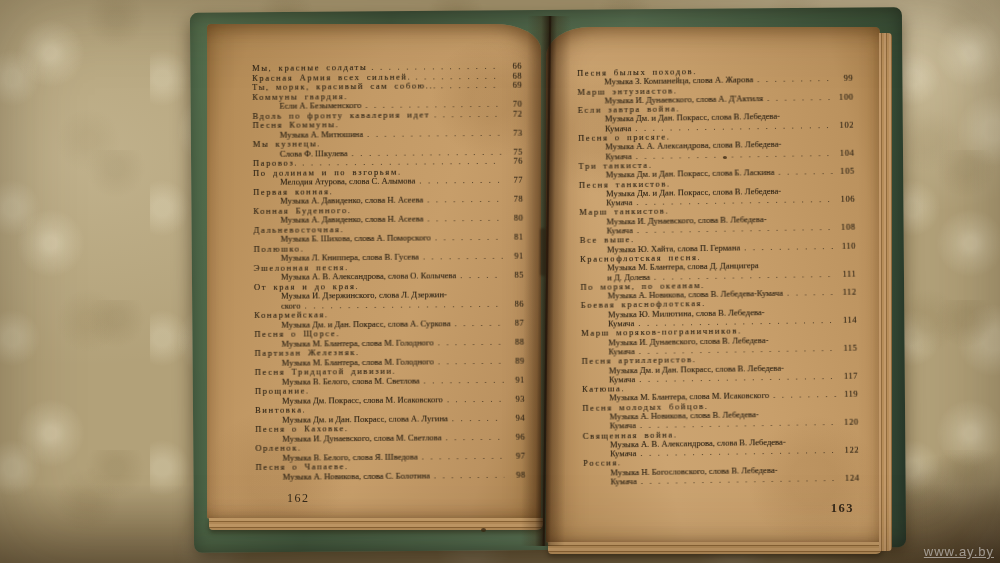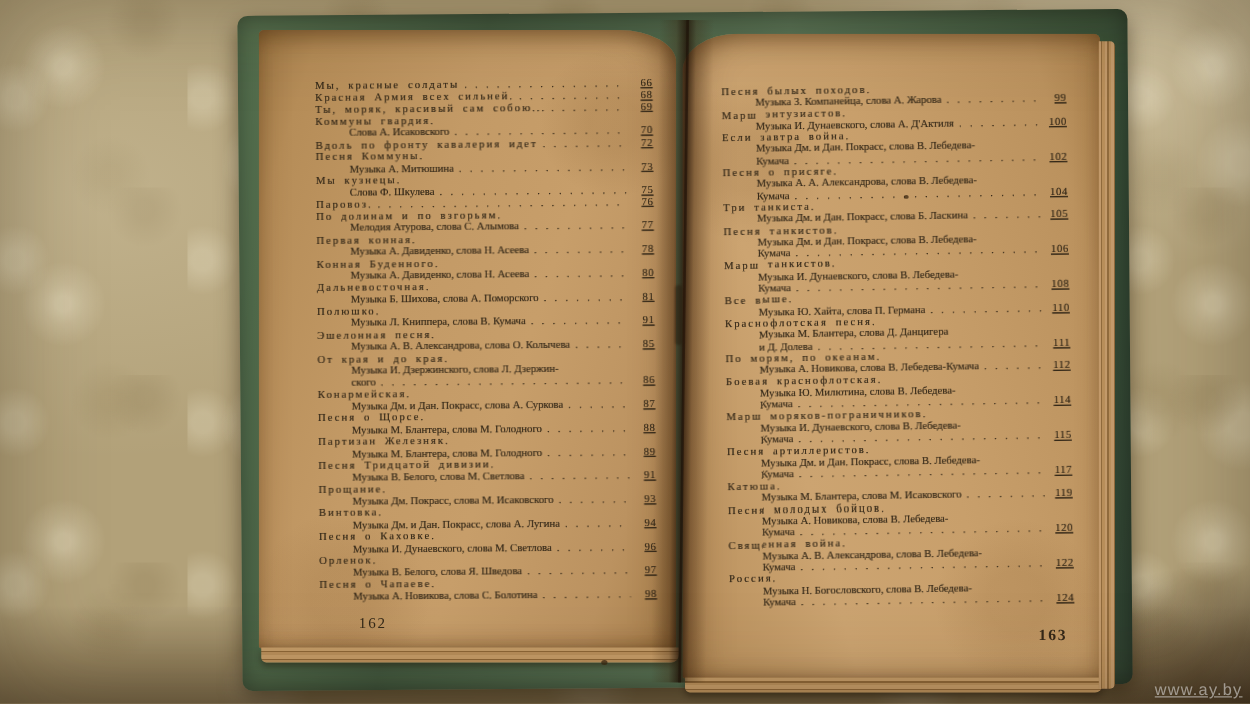--- a/index.html
+++ b/index.html
@@ -53,21 +53,21 @@
     border-radius:0 4px 4px 0;}
   
   .textblock{position:absolute;font-size:8.6px;color:#342818;
     text-shadow:0 0 .5px rgba(52,40,24,.55);filter:blur(.22px);}
   .page-left  .textblock{left:45px;top:40px;width:270px;--lh:9.5px;transform:rotate(-0.5deg);transform-origin:left top;}
   .page-right .textblock{left:31px;top:42px;width:276px;--lh:9.3px;transform:rotate(-0.9deg);transform-origin:left top;}
   .line{display:flex;align-items:baseline;height:var(--lh);line-height:var(--lh);white-space:nowrap;}
   .ind0 > .t{letter-spacing:1.6px;word-spacing:2.5px;}
   .ind1,.ind2{padding-left:27px;}
   .leader{flex:1 1 auto;overflow:hidden;margin:0 3px 0 4px;letter-spacing:2.2px;}
-  .num{flex:0 0 auto;min-width:18px;text-align:right;letter-spacing:.5px;text-decoration:underline;}
+  .num{flex:0 0 auto;min-width:18px;text-align:right;letter-spacing:.5px;}
   .pagenum{position:absolute;font-size:12px;letter-spacing:1.5px;color:#342818;filter:blur(.2px);}
   .pagenum-left{left:36px;bottom:13px;margin-left:44px;}
   .pagenum-right{right:26px;bottom:27px;font-size:12.5px;font-weight:bold;}
   
   .gutter{position:absolute;left:524px;top:16px;width:44px;height:530px;transform:rotate(0.7deg);
     background:linear-gradient(to right,rgba(60,36,14,0) 0%,rgba(60,36,14,.30) 32%,rgba(34,19,7,.78) 50%,rgba(60,36,14,.30) 68%,rgba(60,36,14,0) 100%);}
   .gutter::after{content:"";position:absolute;left:50%;top:0;bottom:0;width:2px;background:rgba(25,13,5,.55);}
   .gutter-smudge{position:absolute;left:540px;top:228px;width:6px;height:48px;
     background:rgba(40,24,10,.45);border-radius:3px;filter:blur(1px);}
   .speck{position:absolute;width:5px;height:4px;background:#3a2712;border-radius:50%;opacity:.75;}
@@ -100,21 +100,21 @@
         </div>
         <div class="line ind0">
           <span class="t">Ты, моряк, красивый сам собою...</span>
           <span class="leader"> . . . . . . . . . . . . . . . . . . . . . . . . . . . . . . . . . . . . . . . . . . . . . . . . . . . . . . . . . . . .</span>
           <span class="num">69</span>
         </div>
         <div class="line ind0">
           <span class="t">Коммуны гвардия.</span>
         </div>
         <div class="line ind1">
-          <span class="t">Слова А. Исаковского</span>
+          <span class="t">Если А. Безыменского</span>
           <span class="leader"> . . . . . . . . . . . . . . . . . . . . . . . . . . . . . . . . . . . . . . . . . . . . . . . . . . . . . . . . . . . .</span>
           <span class="num">70</span>
         </div>
         <div class="line ind0">
           <span class="t">Вдоль по фронту кавалерия идет</span>
           <span class="leader"> . . . . . . . . . . . . . . . . . . . . . . . . . . . . . . . . . . . . . . . . . . . . . . . . . . . . . . . . . . . .</span>
           <span class="num">72</span>
         </div>
         <div class="line ind0">
           <span class="t">Песня Коммуны.</span>
@@ -166,21 +166,21 @@
         </div>
         <div class="line ind1">
           <span class="t">Музыка Б. Шихова, слова А. Поморского</span>
           <span class="leader"> . . . . . . . . . . . . . . . . . . . . . . . . . . . . . . . . . . . . . . . . . . . . . . . . . . . . . . . . . . . .</span>
           <span class="num">81</span>
         </div>
         <div class="line ind0">
           <span class="t">Полюшко.</span>
         </div>
         <div class="line ind1">
-          <span class="t">Музыка Л. Книппера, слова В. Кумача</span>
+          <span class="t">Музыка Л. Книппера, слова В. Гусева</span>
           <span class="leader"> . . . . . . . . . . . . . . . . . . . . . . . . . . . . . . . . . . . . . . . . . . . . . . . . . . . . . . . . . . . .</span>
           <span class="num">91</span>
         </div>
         <div class="line ind0">
           <span class="t">Эшелонная песня.</span>
         </div>
         <div class="line ind1">
           <span class="t">Музыка А. В. Александрова, слова О. Колычева</span>
           <span class="leader"> . . . . . . . . . . . . . . . . . . . . . . . . . . . . . . . . . . . . . . . . . . . . . . . . . . . . . . . . . . . .</span>
           <span class="num">85</span>

